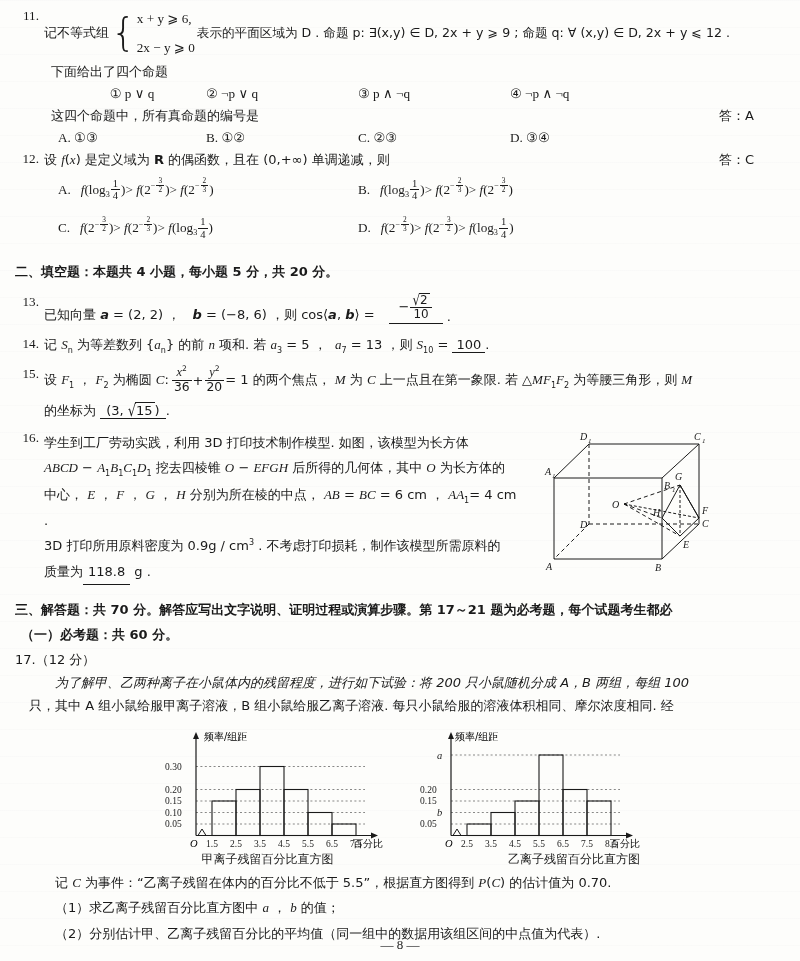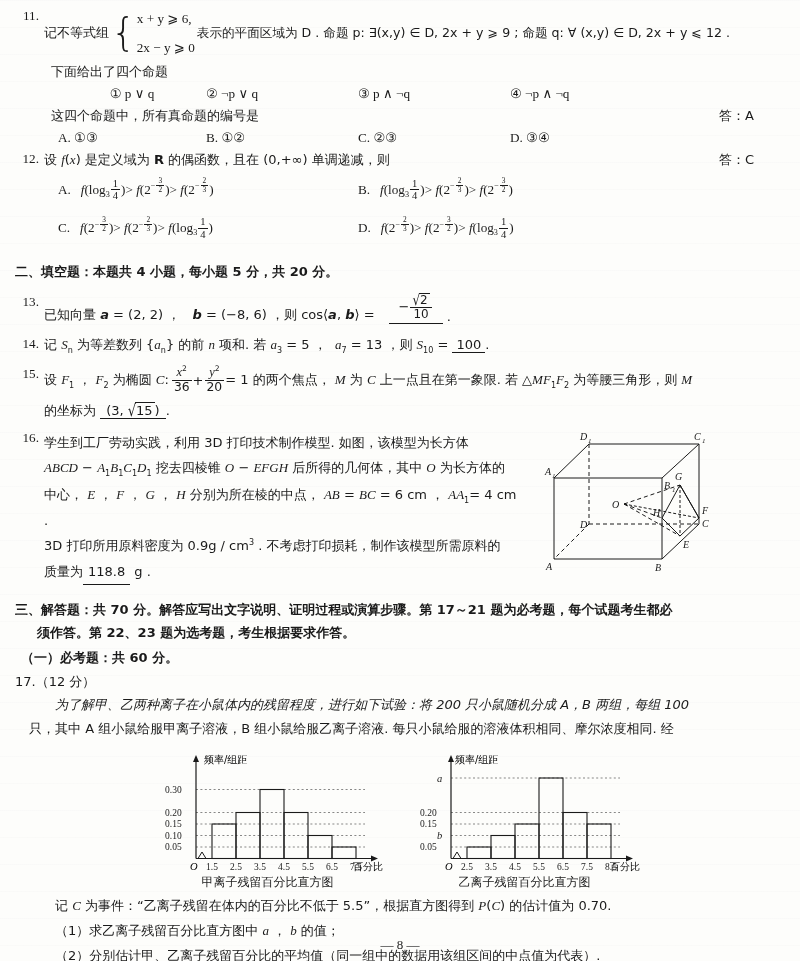--- a/index.html
+++ b/index.html
@@ -279,21 +279,20 @@
           <text x="109" y="90">H</text>
           <text x="139" y="122">E</text>
           <text x="68" y="82">O</text>
         </g>
       </svg>
     </div>
   </div>
 
   <div class="cn" style="margin-top:14px;padding-left:5px;line-height:1.75;">
     <div class="sec-title">三、解答题：共 70 分。解答应写出文字说明、证明过程或演算步骤。第 17～21 题为必考题，每个试题考生都必</div>
-    <div class="sec-title" style="padding-left:22px;">须作答。第 22、23 题为选考题，考生根据要求作答。</div>
     <div class="sec-title" style="margin-top:2px;margin-left:6px;">（一）必考题：共 60 分。</div>
   </div>
 
   <div style="margin-top:4px;padding-left:5px;">
     <div class="cn">
       <span>17.</span><span>（12 分）</span>
     </div>
     <div class="cn" style="line-height:1.82;padding-left:14px;margin-top:2px;">
       <div style="text-indent:26px;font-style:italic;">为了解甲、乙两种离子在小鼠体内的残留程度，进行如下试验：将 200 只小鼠随机分成 A，B 两组，每组 100</div>
       <div>只，其中 A 组小鼠给服甲离子溶液，B 组小鼠给服乙离子溶液. 每只小鼠给服的溶液体积相同、摩尔浓度相同. 经</div>
@@ -390,21 +389,21 @@
           <text x="100" y="127">4.5</text>
           <text x="124" y="127">5.5</text>
           <text x="148" y="127">6.5</text>
           <text x="172" y="127">7.5</text>
           <text x="196" y="127">8.5</text>
         </g>
         <text x="30" y="127" font-family="Liberation Serif, serif" font-style="italic" font-size="10.5">O</text>
         <text x="40" y="20" font-family="DejaVu Sans, sans-serif" font-size="10">频率/组距</text>
         <text x="210" y="127" font-family="DejaVu Sans, sans-serif" font-size="10" text-anchor="middle">百分比</text>
       </svg>
-      <div class="cap cn" style="margin-left:-6px;">乙离子残留百分比直方图</div>
+      <div class="cap cn" style="margin-left:-6px;text-align:right;">乙离子残留百分比直方图</div>
     </div>
   </div>
 
   <div class="cn" style="padding-left:19px;line-height:1.95;margin-top:2px;">
     <div style="text-indent:26px;">
       记 <i class="m">C</i> 为事件：“乙离子残留在体内的百分比不低于 5.5”，根据直方图得到 <i class="m">P</i>(<i class="m">C</i>) 的估计值为 0.70.
     </div>
     <div style="text-indent:26px;">
       （1）求乙离子残留百分比直方图中 <i class="m">a</i> ， <i class="m">b</i> 的值；
     </div>

